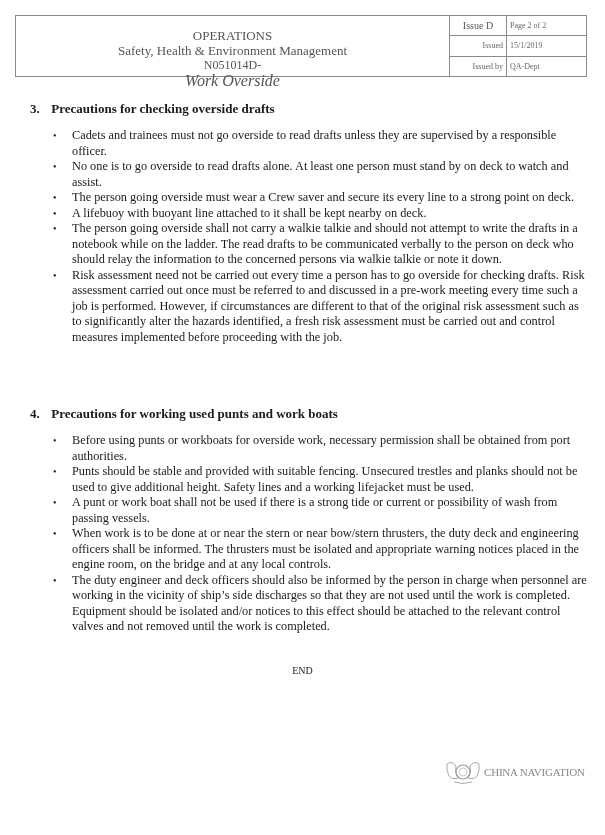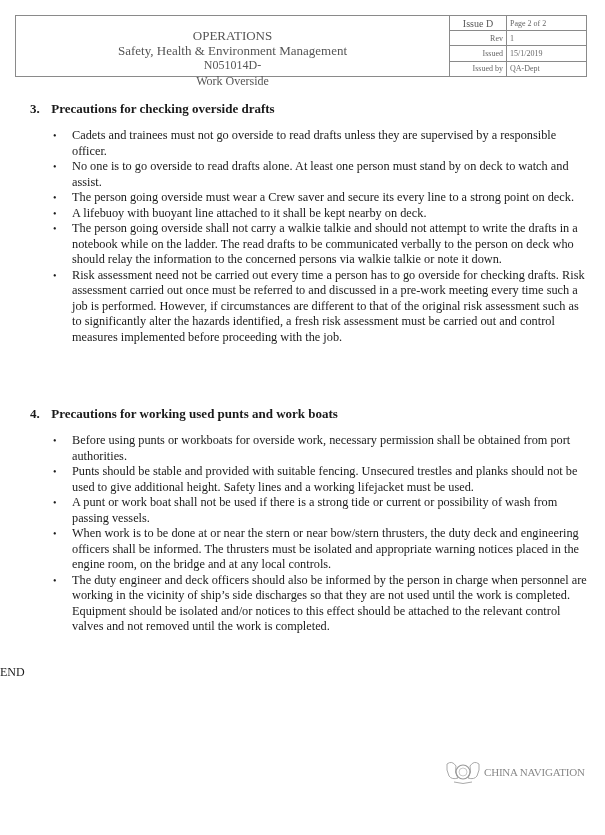--- a/index.html
+++ b/index.html
@@ -4,57 +4,53 @@
 <style>
   html, body { margin: 0; padding: 0; background: #ffffff; }
   body { width: 605px; height: 835px; position: relative; overflow: hidden;
          font-family: "Liberation Serif", serif; color: #1a1a1a; }
   .hdr { position: absolute; left: 15px; top: 15px; width: 572px; height: 62px;
          border: 1px solid #8a8a8a; display: flex; box-sizing: border-box; }
   .hdr-left { flex: 1; text-align: center; color: #555; border-right: 1px solid #8a8a8a; }
   .hdr-left .l1 { font-size: 13px; line-height: 15px; margin-top: 12px; }
   .hdr-left .l2 { font-size: 13px; line-height: 15px; }
   .hdr-left .l3 { font-size: 12px; line-height: 15px; }
-  .hdr-left .l4 { font-size: 12px; line-height: 16px; }
+  .hdr-left .l4 { font-size: 16px; line-height: 16px; font-style: italic; }
   .hdr-table { width: 136px; border-collapse: collapse; font-size: 8px; color: #666; }
   .hdr-table td { border-bottom: 1px solid #8a8a8a; height: 14px; padding: 0 3px; }
   .hdr-table tr:last-child td { border-bottom: none; }
   .hdr-table td.k { text-align: right; border-right: 1px solid #8a8a8a; width: 50px; }
   .hdr-table td.k.big { font-size: 10px; color: #555; text-align: center; }
   .content { position: absolute; left: 0; top: 0; width: 605px; }
   .section-title { position: absolute; left: 30px; font-weight: bold; font-size: 13px; }
   .section-title .num { display: inline-block; width: 18px; }
   ul.bullets { position: absolute; left: 0; margin: 0; padding: 0; list-style: none; width: 605px; }
   ul.bullets li { position: relative; padding-left: 72px; padding-right: 18px;
                   font-size: 12.3px; line-height: 15.5px; }
   ul.bullets li .dot { position: absolute; left: 53px; top: 0; font-size: 10px; }
-  .end { position: absolute; left: 0; width: 605px; top: 665px; text-align: left; font-size: 12px; }
+  .end { position: absolute; left: 0; width: 605px; top: 665px; text-align: center; font-size: 10px; }
   .logo { position: absolute; left: 444px; top: 758px; display: flex; align-items: center; color: #888; }
   .logo .emblem { width: 38px; height: 28px; }
   .logo .name { font-size: 11px; letter-spacing: -0.2px; margin-left: 2px; }
 </style>
 </head>
 <body>
 
 <div class="hdr">
   <div class="hdr-left">
     <div class="l1">OPERATIONS</div>
     <div class="l2">Safety, Health &amp; Environment Management</div>
     <div class="l3">N051014D-</div>
     <div class="l4">Work Overside</div>
   </div>
   <table class="hdr-table">
     <tbody>
         <tr>
       <td class="k big">Issue D</td>
       <td>Page 2 of 2</td>
-    </tr>
-    <tr>
-      <td class="k">Rev</td>
-      <td>1</td>
     </tr>
     <tr>
       <td class="k">Issued</td>
       <td>15/1/2019</td>
     </tr>
     <tr>
       <td class="k">Issued by</td>
       <td>QA-Dept</td>
     </tr>
   </tbody>

